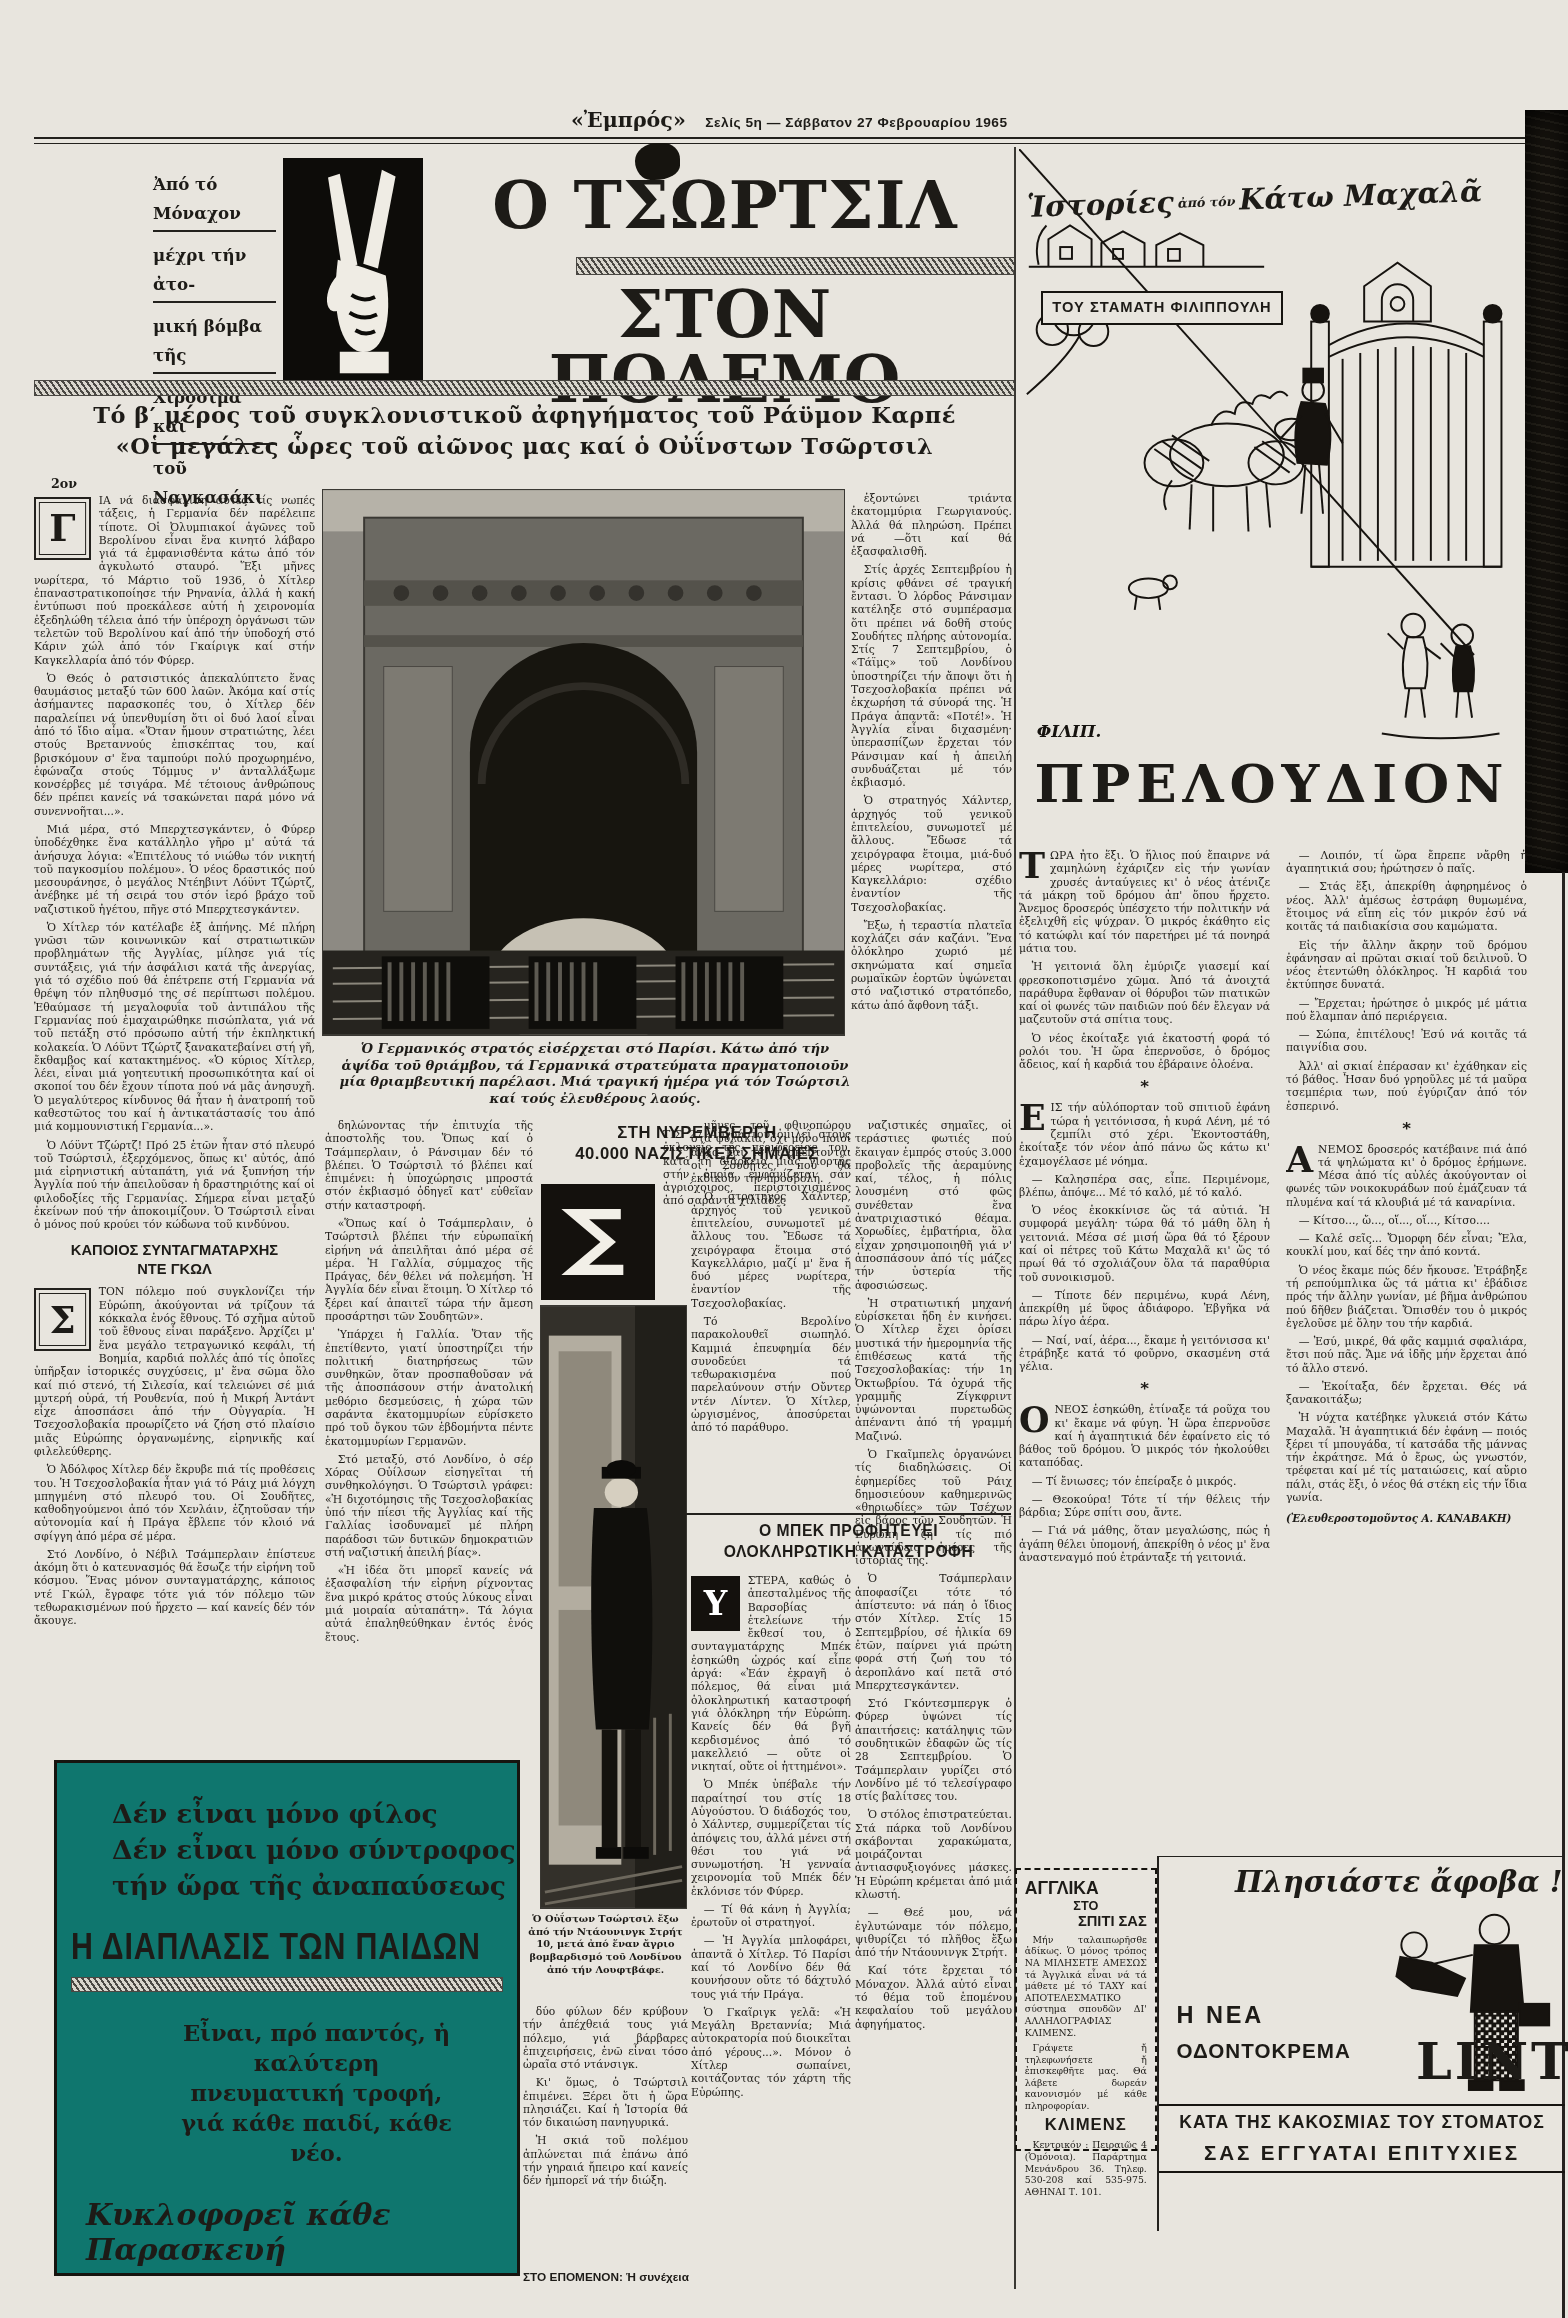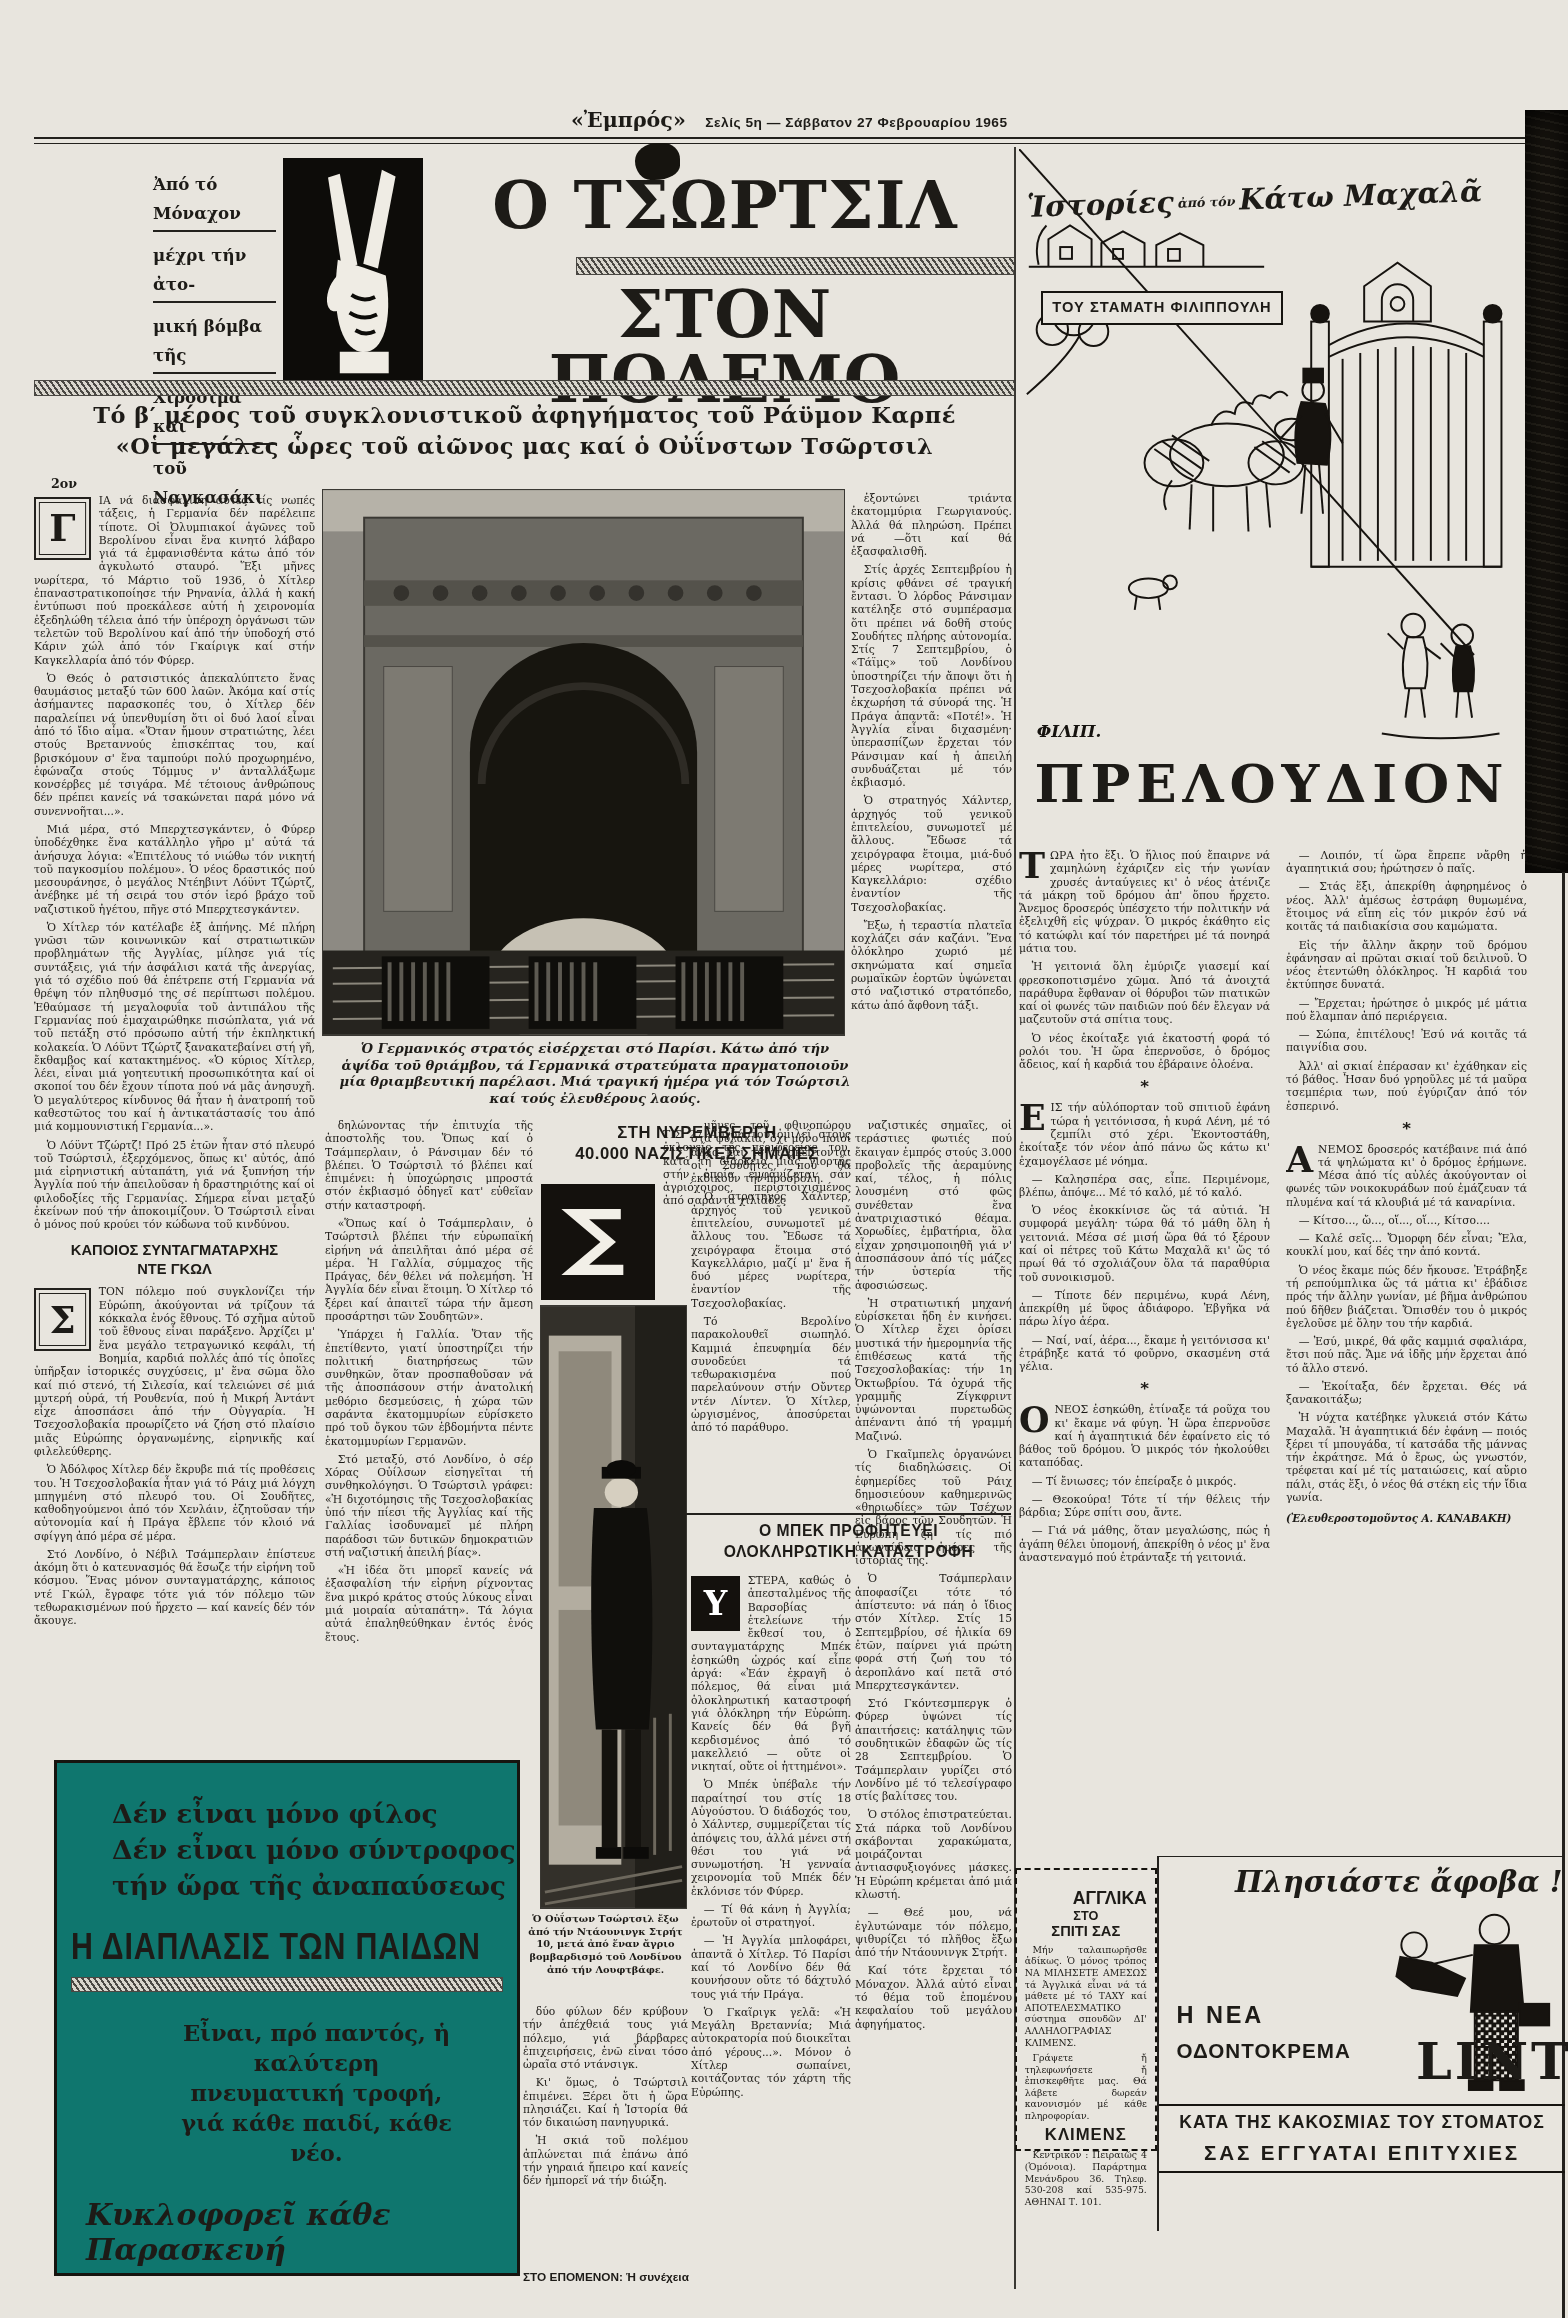--- a/index.html
+++ b/index.html
@@ -48,23 +48,23 @@
   .blackbar{background:#16130e;box-shadow:inset 0 0 29px #000;
             background-image:repeating-linear-gradient(12deg,rgba(90,85,70,.25) 0 2px,transparent 2px 8.8px);}
   
   .adbox1{border:3.9px solid #16140f;background:#0f766e;}
   .ad1line{font:700 26.5px "DejaVu Serif",serif;line-height:36px;}
   .ad1title{font:700 37px "Liberation Sans",sans-serif;white-space:nowrap;transform:scaleX(.82);
             transform-origin:left center;letter-spacing:1px;}
   .ad1body{font:700 22.5px "DejaVu Serif",serif;text-align:center;line-height:30px;}
   .ad1foot{font:italic 700 30px "DejaVu Serif",serif;}
   .adbox2{border:2.9px dashed #16140f;font-size:9.3px;line-height:11.6px;text-align:justify;}
-  .adbox2 .t1{font:700 17.6px "Liberation Sans",sans-serif;text-align:right;margin-top:12px;}
+  .adbox2 .t1{font:700 17.6px "Liberation Sans",sans-serif;text-align:left;margin-top:2px;}
   .adbox2 .t2{font:700 12.7px "Liberation Sans",sans-serif;text-align:center;}
-  .adbox2 .t3{font:700 14.7px "Liberation Sans",sans-serif;text-align:center;margin-bottom:4.9px;}
+  .adbox2 .t3{font:700 14.7px "Liberation Sans",sans-serif;text-align:right;margin-bottom:4.9px;}
   .adbox2 p{margin:0 0 3.9px;text-indent:7.8px;}
   .adbox2 .brand{font:700 16.7px "Liberation Sans",sans-serif;text-align:center;letter-spacing:1px;margin:3.9px 0;}
   .lintad .head{font:italic 700 29px "DejaVu Serif",serif;}
   .lintad .nea{font:700 23.5px "Liberation Sans",sans-serif;letter-spacing:2.9px;}
   .lintad .odo{font:700 20.6px "Liberation Sans",sans-serif;letter-spacing:1px;}
   .lintad .brand{font:700 51px "DejaVu Serif",serif;letter-spacing:2.9px;}
   .lintad .l3{font:700 17.6px "Liberation Sans",sans-serif;text-align:center;letter-spacing:1px;
               border-top:2px solid #16140f;padding-top:5.9px;}
   .lintad .l4{font:700 20.6px "Liberation Sans",sans-serif;text-align:center;letter-spacing:2.9px;
               border-bottom:2.9px solid #16140f;padding:3.9px 0 5.9px;}

